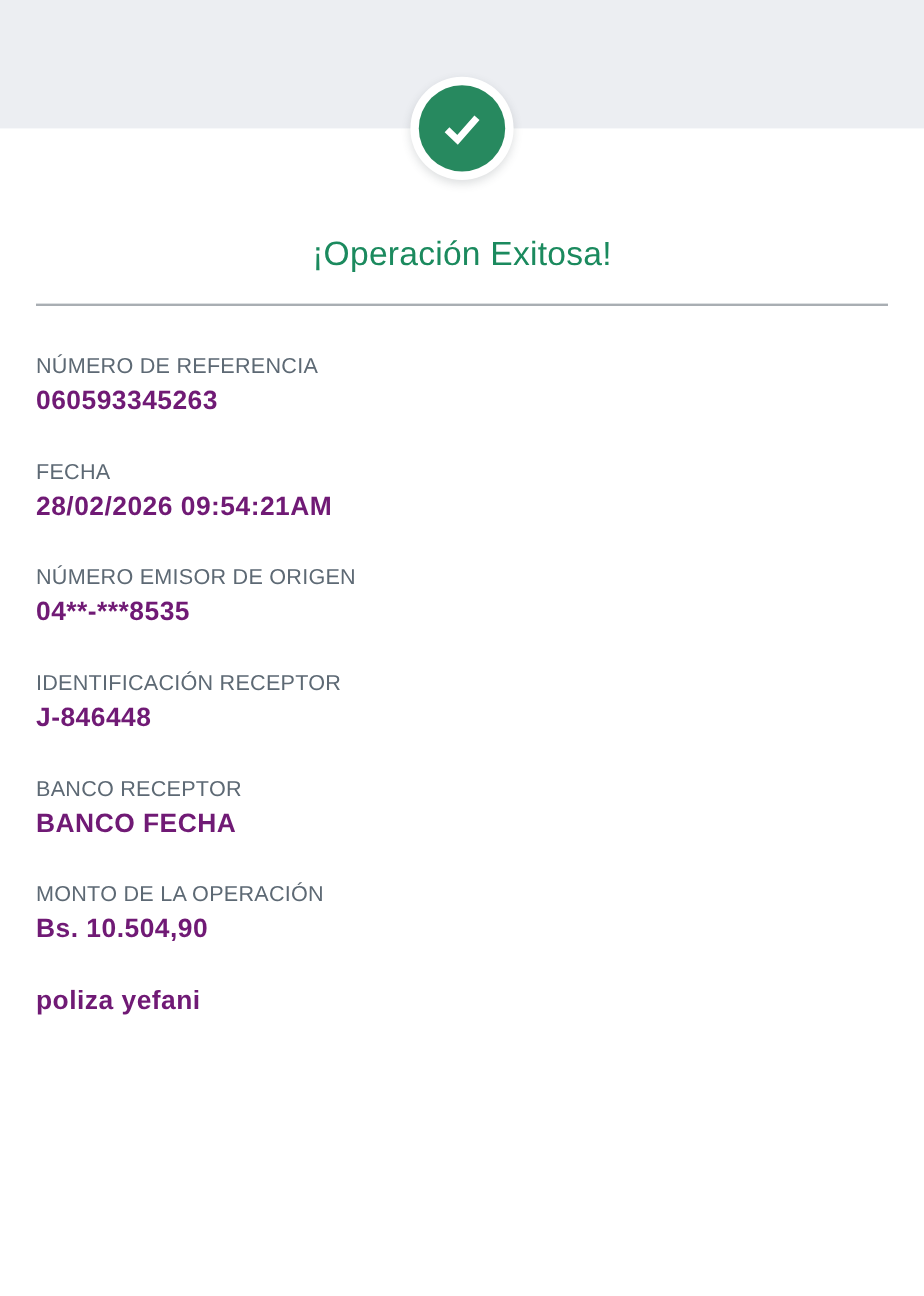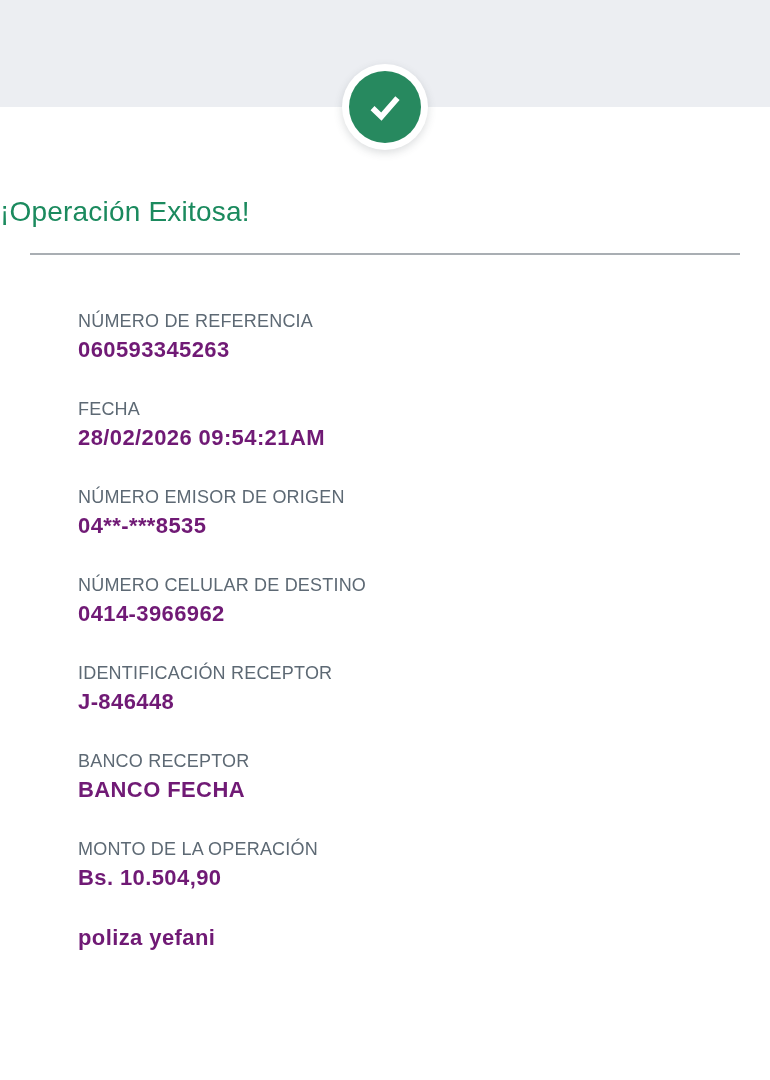--- a/index.html
+++ b/index.html
@@ -36,35 +36,34 @@
     height: 72px;
     border-radius: 50%;
     background: #27895f;
     display: flex;
     align-items: center;
     justify-content: center;
   }
   .badge-inner svg { display: block; }
   .title {
     margin-top: 46px;
-    text-align: left;
+    text-align: center;
     font-size: 28px;
     line-height: 32px;
     font-weight: 400;
     color: #1b8a5e;
     letter-spacing: 0.2px;
   }
   .divider {
     margin: 25px 30px 0 30px;
     height: 0;
     border-top: 2px solid #a9aeb3;
   }
   .details {
-    padding: 52px 30px 0 30px;
-    margin-left: 48px;
+    padding: 36px 30px 0 30px;
   }
   .field {
     margin-bottom: 30px;
   }
   .field-label {
     display: block;
     font-size: 18px;
     line-height: 28px;
     font-weight: 400;
     color: #5d6974;
@@ -107,24 +106,20 @@
   <div class="field">
     <span class="field-label">FECHA</span>
     <span class="field-value">28/02/2026 09:54:21AM</span>
   </div>
 
   <div class="field">
     <span class="field-label">NÚMERO EMISOR DE ORIGEN</span>
     <span class="field-value">04**-***8535</span>
   </div>
 
-  <div class="field">
-    <span class="field-label">NÚMERO CELULAR DE DESTINO</span>
-    <span class="field-value">0414-3966962</span>
-  </div>
 
   <div class="field">
     <span class="field-label">IDENTIFICACIÓN RECEPTOR</span>
     <span class="field-value">J-846448</span>
   </div>
 
 
   <div class="field">
     <span class="field-label">BANCO RECEPTOR</span>
     <span class="field-value">BANCO FECHA</span>

